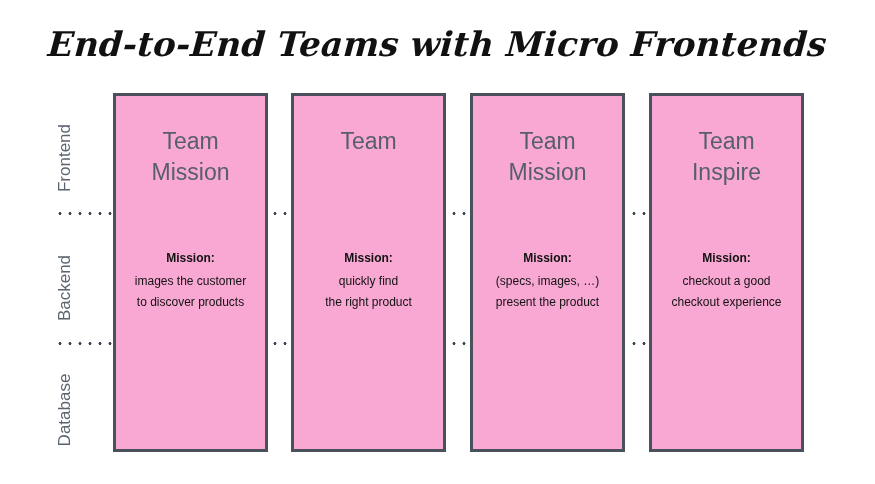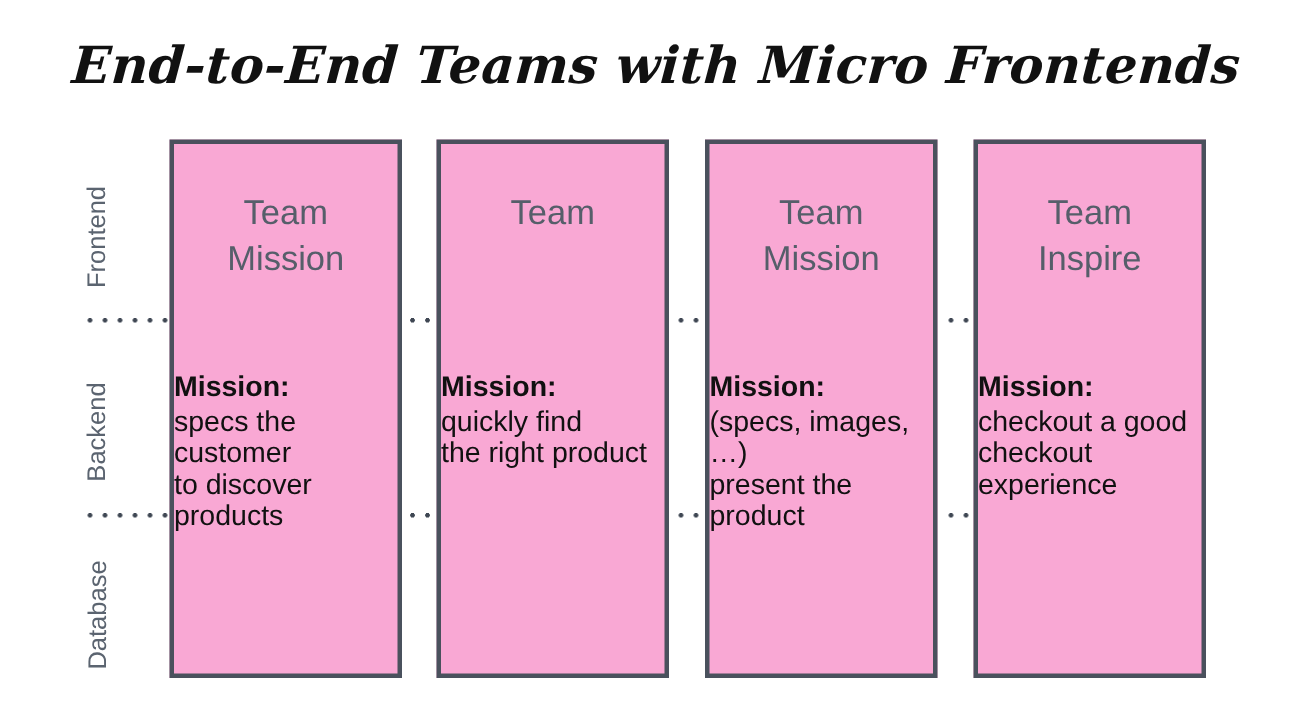--- a/index.html
+++ b/index.html
@@ -91,22 +91,22 @@
     font-size: 23px;
     line-height: 31px;
     color: #565e6a;
     font-weight: 400;
   }
   .mission {
     position: absolute;
     top: 152px;
     left: 0;
     right: 0;
-    text-align: left;
-    font-size: 19px;
+    text-align: center;
+    font-size: 12px;
     line-height: 21px;
     color: #111111;
   }
   .mission-label {
     display: block;
     font-weight: 700;
     margin-bottom: 2px;
   }
   .mission-line { display: block; }
 </style>
@@ -142,21 +142,21 @@
   </div>
 
   <div class="card" style="left:113px; width:155px;">
     <div class="card-inner">
       <div class="team-name">
         <span>Team</span><br>
         <span>Mission</span>
       </div>
       <div class="mission">
         <span class="mission-label">Mission:</span>
-        <span class="mission-line">specs the customer</span>
+        <span class="mission-line">images the customer</span>
         <span class="mission-line">to discover products</span>
       </div>
     </div>
   </div>
 
   <div class="card" style="left:291px; width:155px;">
     <div class="card-inner">
       <div class="team-name">
         <span>Team</span><br>
       </div>

